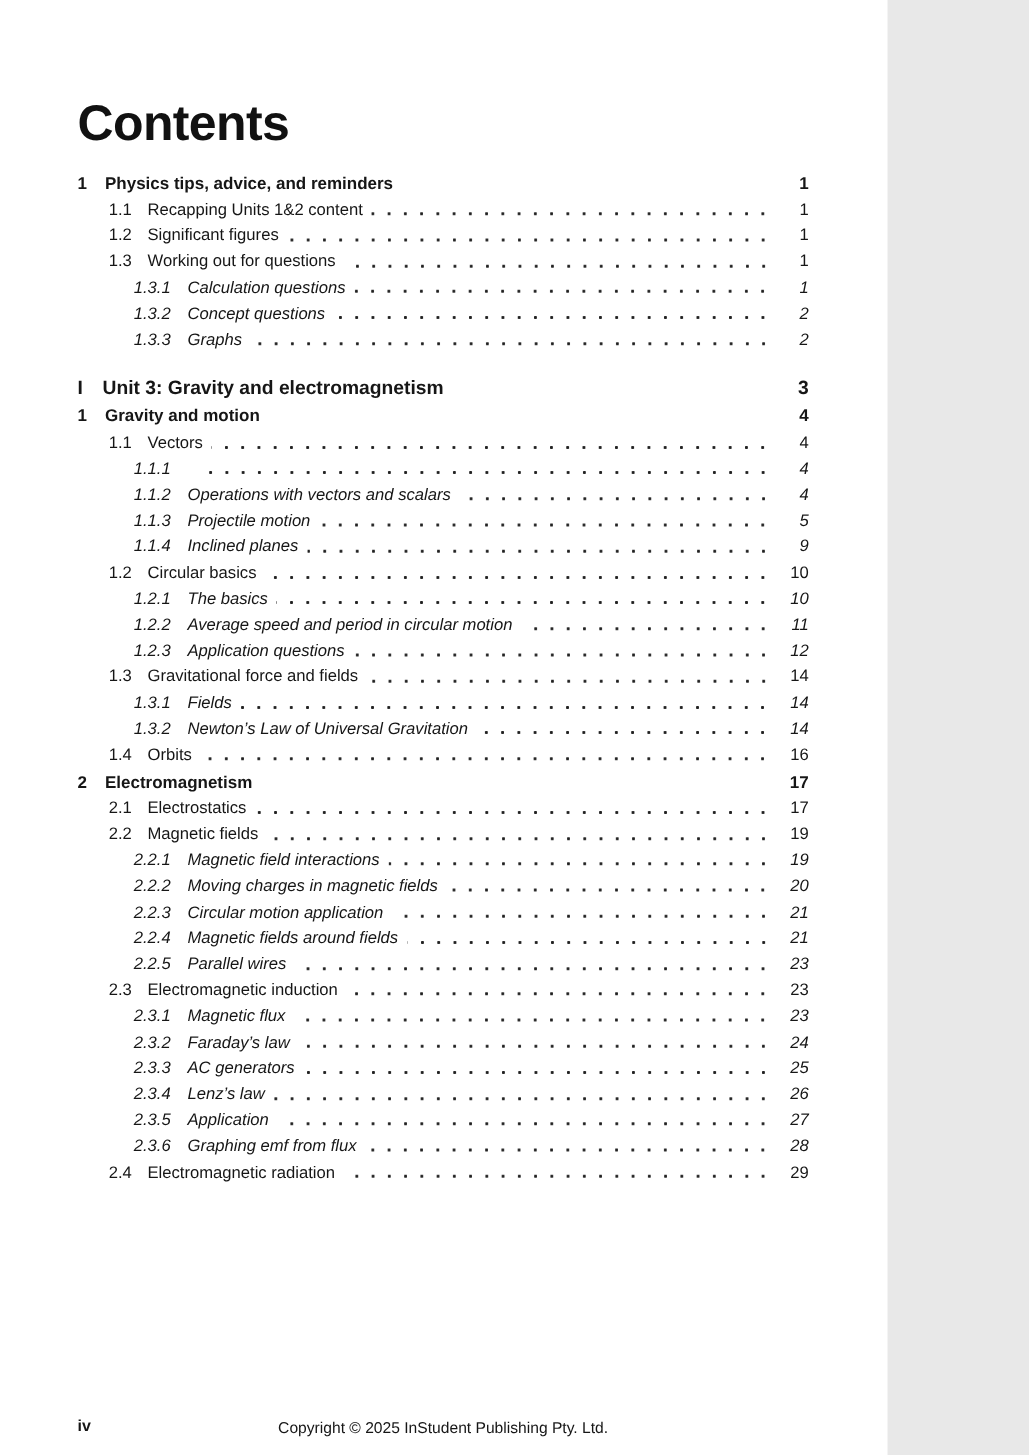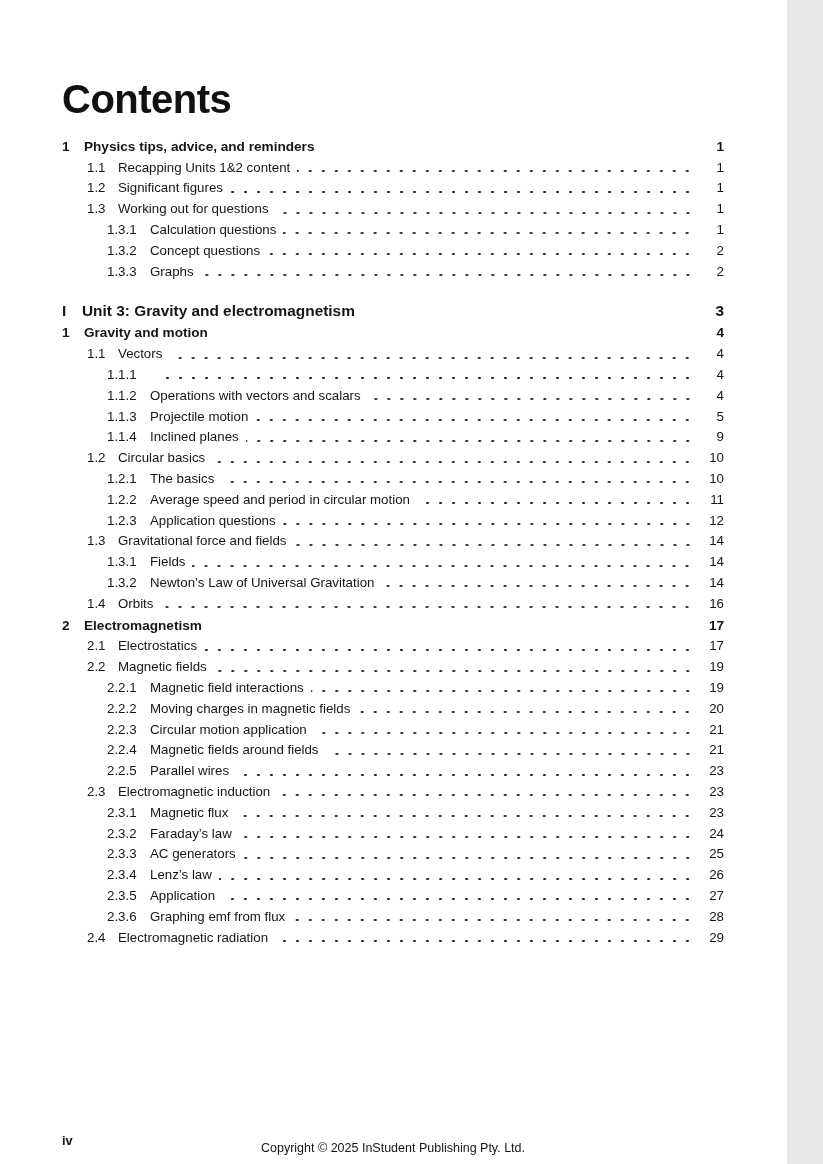--- a/index.html
+++ b/index.html
@@ -1,19 +1,19 @@
 <!DOCTYPE html>
 <html><head>
 <meta charset="utf-8">
 <style>
   * { box-sizing: border-box; }
   html, body { margin: 0; padding: 0; background: #e8e8e8; }
   .page {
     position: relative;
-    width: 787px;
+    width: 710px;
     height: 1164px;
     background: #ffffff;
     overflow: hidden;
     font-family: "Liberation Sans", sans-serif;
     color: #161616;
   }
   .content {
     position: absolute;
     left: 62px;
     right: 63px;
@@ -66,42 +66,42 @@
     height: 24px;
     margin-top: 17px;
   }
   .toc-row.part .num { width: 20px; }
   .toc-row.part .leader { background: none; }
   .toc-row.part + .toc-row.chapter { margin-top: 0; }
   
   .toc-row.section { padding-left: 25px; }
   .toc-row.section .num { width: 31px; }
   
-  .toc-row.subsection { padding-left: 45px; }
+  .toc-row.subsection { padding-left: 45px; font-style: italic; }
   .toc-row.subsection .num { width: 43px; }
 
   .footer {
     position: absolute;
     left: 62px;
     right: 63px;
     top: 1133px;
     height: 18px;
     font-size: 12.8px;
   }
   .footer .page-label {
     position: absolute;
     left: 0;
     top: 0;
     font-weight: bold;
   }
   .footer .copyright {
     position: absolute;
     left: 0;
     right: 0;
-    top: 8px;
+    top: 2px;
     text-align: center;
     font-size: 12.5px;
   }
 </style>
 </head>
 <body>
 
 <div class="page">
   <div class="content">
     <h1 class="doc-title">Contents</h1>

